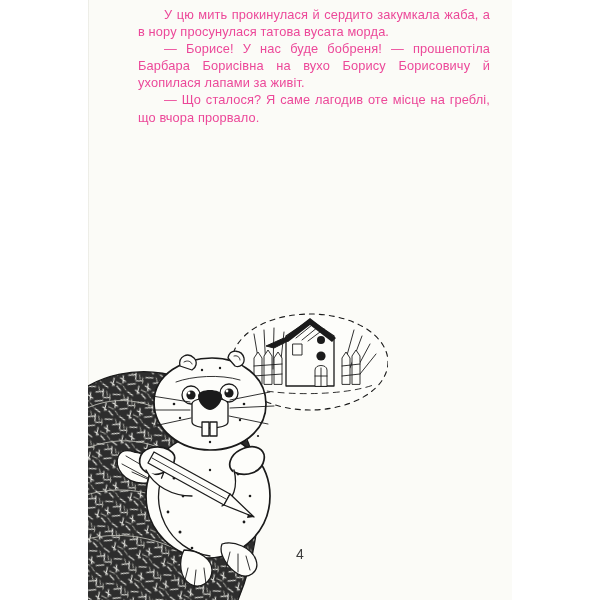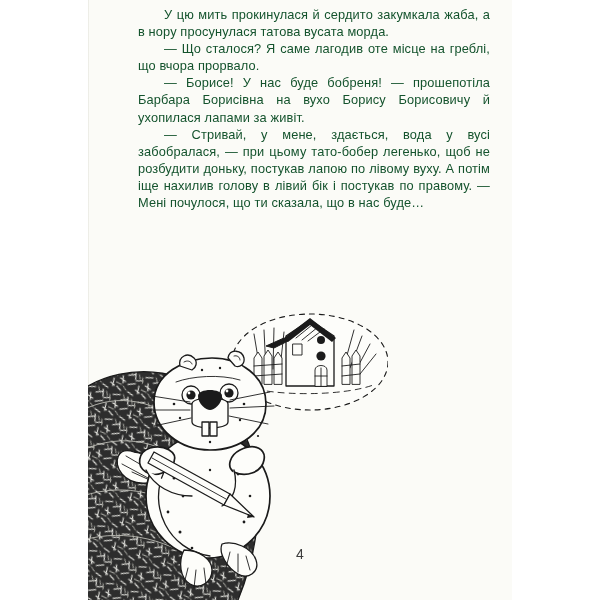--- a/index.html
+++ b/index.html
@@ -29,21 +29,21 @@
     background:linear-gradient(to right, rgba(220,220,210,.85), rgba(255,255,255,0));
   }
   
   .text-column{
     position:absolute;
     left:138px;top:6px;
     width:352px;
   }
   .para{
     margin:0;
-    color:#14532d;
+    color:#ec4899;
     font-size:12.8px;
     line-height:17.1px;
     text-align:justify;
     text-indent:26px;
     letter-spacing:.01em;
     -webkit-font-smoothing:antialiased;
   }
   .para.last-line-left{text-align-last:left;}
   
   .folio{
@@ -75,23 +75,22 @@
 </style>
 </head>
 <body>
 
 <div class="viewport">
 
   <div class="page-sheet"></div>
 
   <div class="text-column">
     <p class="para last-line-left">У цю мить прокинулася й сердито закумкала жаба, а в нору просунулася татова вусата морда.</p>
+    <p class="para last-line-left">— Борисе! У нас буде бобреня! — прошепотіла Барбара Борисівна на вухо Борису Борисовичу й ухопилася лапами за живіт.</p>
     <p class="para last-line-left">— Що сталося? Я саме лагодив оте місце на греблі, що вчора прорвало.</p>
-    <p class="para last-line-left">— Борисе! У нас буде бобреня! — прошепотіла Барбара Борисівна на вухо Борису Борисовичу й ухопилася лапами за живіт.</p>
-    <p class="para last-line-left">— Стривай, у мене, здається, вода у вусі забобралася, — при цьому тато-бобер легенько, щоб не розбудити доньку, постукав лапою по лівому вуху. А потім іще нахилив голову в лівий бік і постукав по правому. — Мені почулося, що ти сказала, що в нас буде…</p>
   </div>
 
   <div class="illustration">
     <svg viewBox="0 0 300 300" xmlns="http://www.w3.org/2000/svg" aria-hidden="true">
       <defs>
 
         <pattern id="twigs" width="26" height="26" patternUnits="userSpaceOnUse" patternTransform="rotate(18)">
           <rect width="26" height="26" fill="#2d2d2d"></rect>
           <path class="hatch" d="M1 4 L8 2 M10 7 L17 4 M19 10 L25 8 M3 12 L9 14 M12 16 L19 13 M21 19 L26 21 M2 21 L7 24 M14 23 L20 25 M5 9 L7 16 M16 2 L18 9 M23 14 L24 22"></path>
           <path class="hatch2" d="M0 17 L6 18 M11 1 L14 6 M20 3 L22 7 M8 19 L12 22 M24 5 L26 11"></path>

